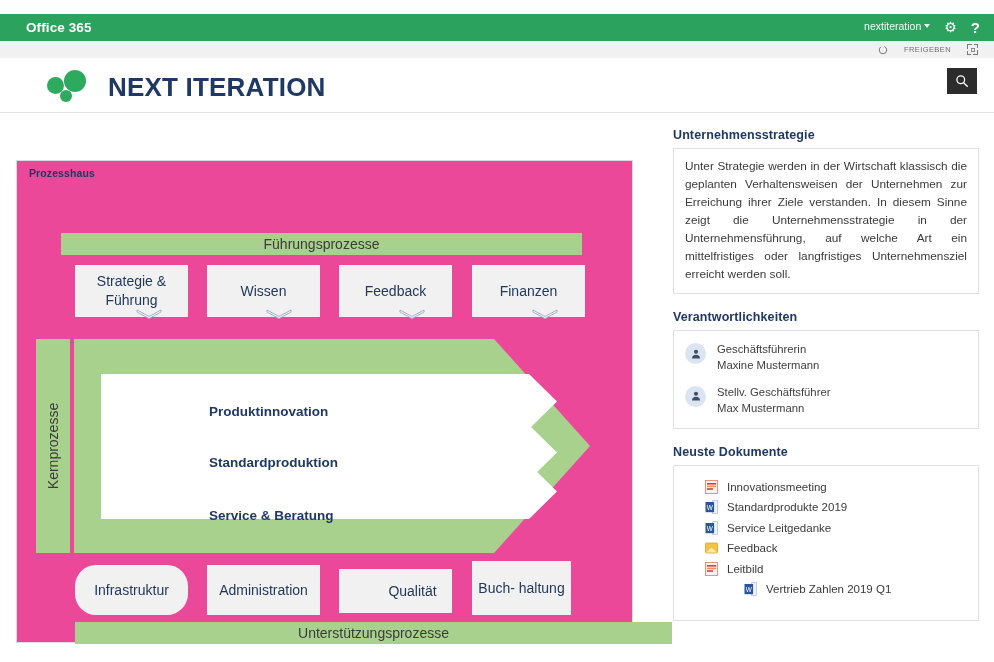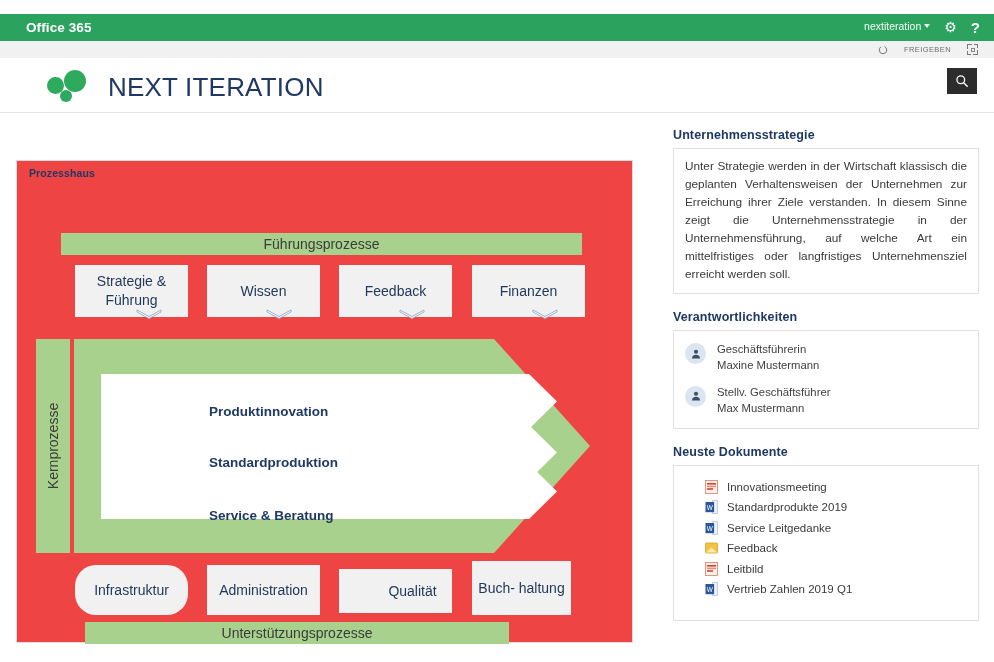--- a/index.html
+++ b/index.html
@@ -86,56 +86,56 @@
   .logo-wrap {
     position: absolute; left: 44px; top: 8px;
     width: 52px; height: 40px;
   }
   .dot { position: absolute; border-radius: 50%; background: #2EAA5E; }
   .dot-a { left: 3px;  top: 11px; width: 17px; height: 17px; }
   .dot-b { left: 20px; top: 4px;  width: 22px; height: 22px; }
   .dot-c { left: 16px; top: 24px; width: 12px; height: 12px; }
   .site-title {
     position: absolute; left: 108px; top: 14px;
-    font-size: 26px; font-weight: normal;
+    font-size: 26px; font-weight: bold;
     letter-spacing: .2px;
     color: #1F3864;
   }
   .search-btn {
     position: absolute; right: 17px; top: 10px;
     width: 30px; height: 26px;
     background: #2c2c2c;
     display: flex; align-items: center; justify-content: center;
   }
   .search-btn svg { display: block; }
 
   
   .content { position: absolute; left: 0; top: 113px; width: 994px; height: 549px; }
 
   
   .proc-panel {
     position: absolute; left: 16px; top: 47px;
     width: 617px; height: 483px;
-    background: #ef4444;
+    background: #ec4899;
     border: 1px solid #dcdcdc;
   }
   .proc-title {
     position: absolute; left: 12px; top: 6px;
     font-size: 10.5px; font-weight: bold; color: #1F3864;
     letter-spacing: .1px;
   }
 
   .band {
     position: absolute;
     background: #A9D18E;
     display: flex; align-items: center; justify-content: center;
     font-size: 14px; color: #3B3B3B;
   }
   .band-top    { left: 44px; top: 72px;  width: 521px; height: 22px; }
-  .band-bottom { left: 68px; top: 461px; width: 424px; height: 22px; }
+  .band-bottom { left: 58px; top: 461px; width: 597px; height: 22px; }
 
   .pbox {
     position: absolute;
     background: #f1f1f1;
     display: flex; align-items: center; justify-content: center;
     text-align: center;
     font-size: 14px; color: #23395B;
     line-height: 1.35;
     padding: 0 6px;
   }
@@ -190,21 +190,21 @@
   .avatar {
     width: 21px; height: 21px; border-radius: 50%;
     background: #dbe5f1; flex: 0 0 21px;
     display: flex; align-items: center; justify-content: center;
     margin-top: 2px;
   }
   .avatar svg { display: block; }
   .resp-text { font-size: 11.3px; line-height: 1.42; color: #404040; }
   .docs-box { padding: 14px 11px 24px 31px; }
   .doc-row { display: flex; align-items: center; gap: 9px; margin-bottom: 6.5px; }
-  .doc-row:last-child { margin-bottom: 0; }
+  .doc-row:last-child { margin-bottom: 0; margin-left: 39px; }
   .doc-ico { width: 13px; height: 14px; flex: 0 0 13px; position: relative; }
   .doc-ico svg { display: block; }
   .doc-name { font-size: 11.5px; color: #3a3a3a; }
   .sec-gap { height: 16px; }
 </style>
 </head>
 <body>
 
 <div class="o365-bar">
   <div class="o365-brand">Office 365</div>

